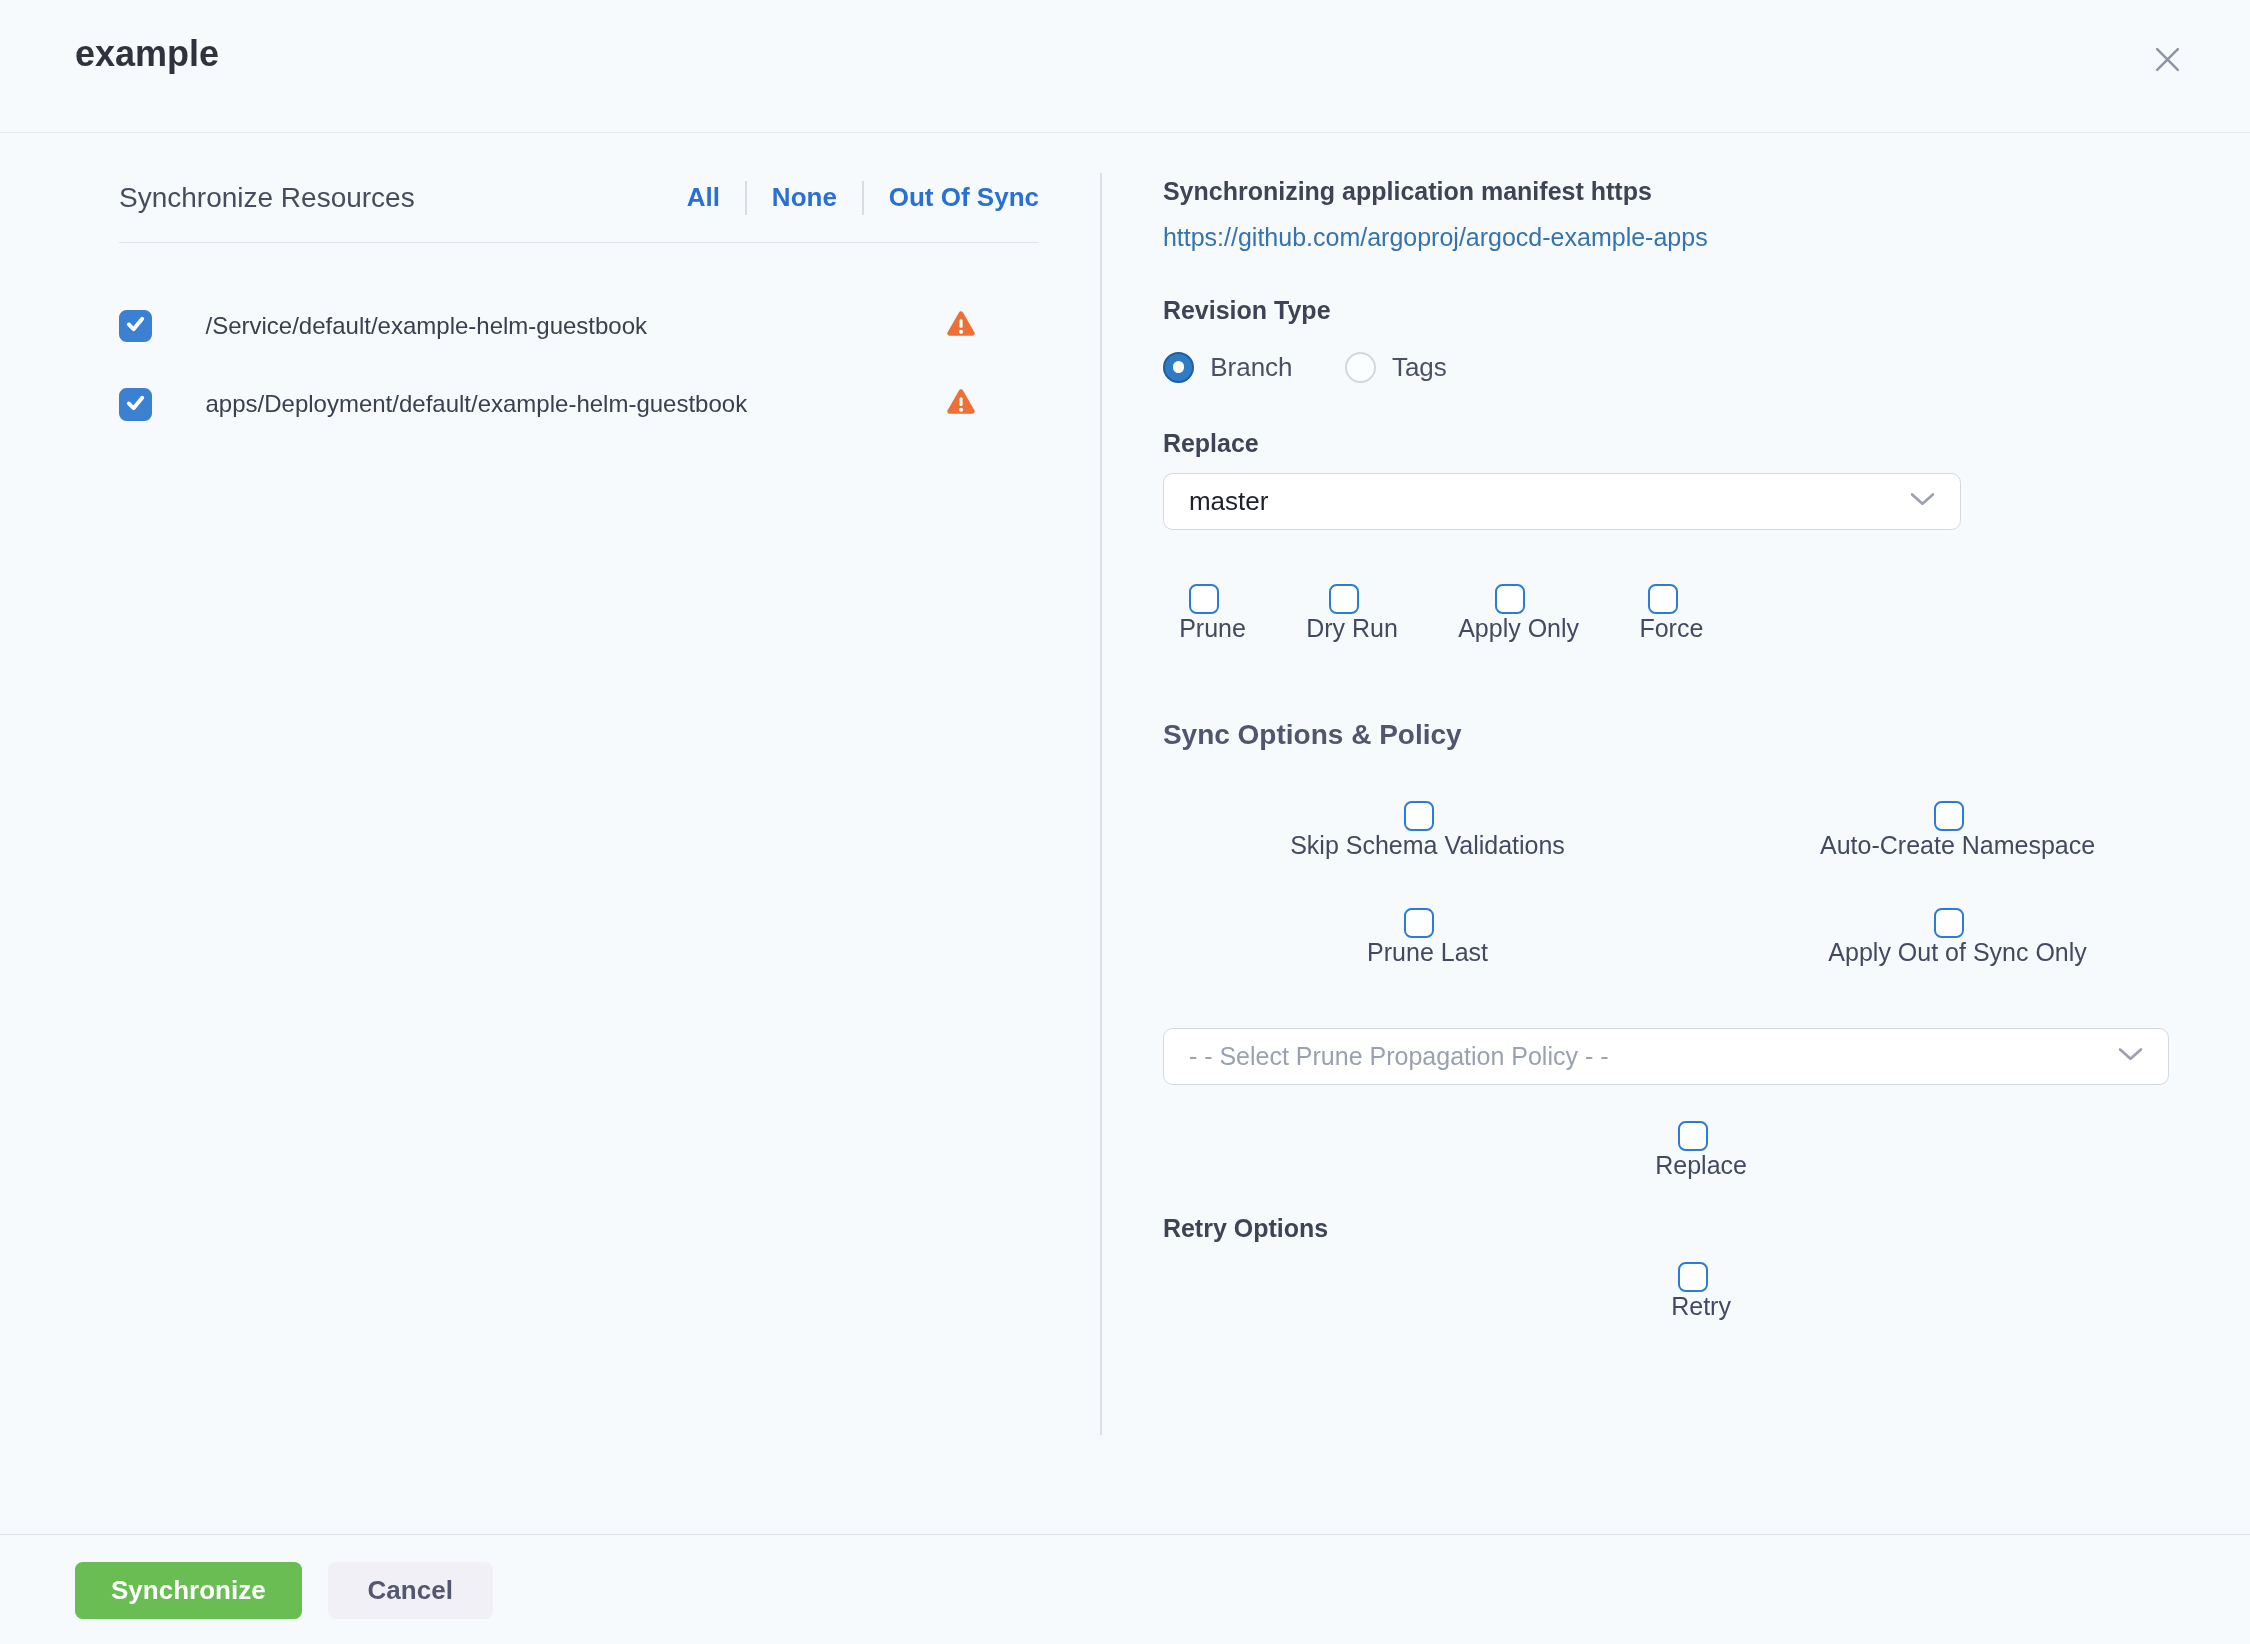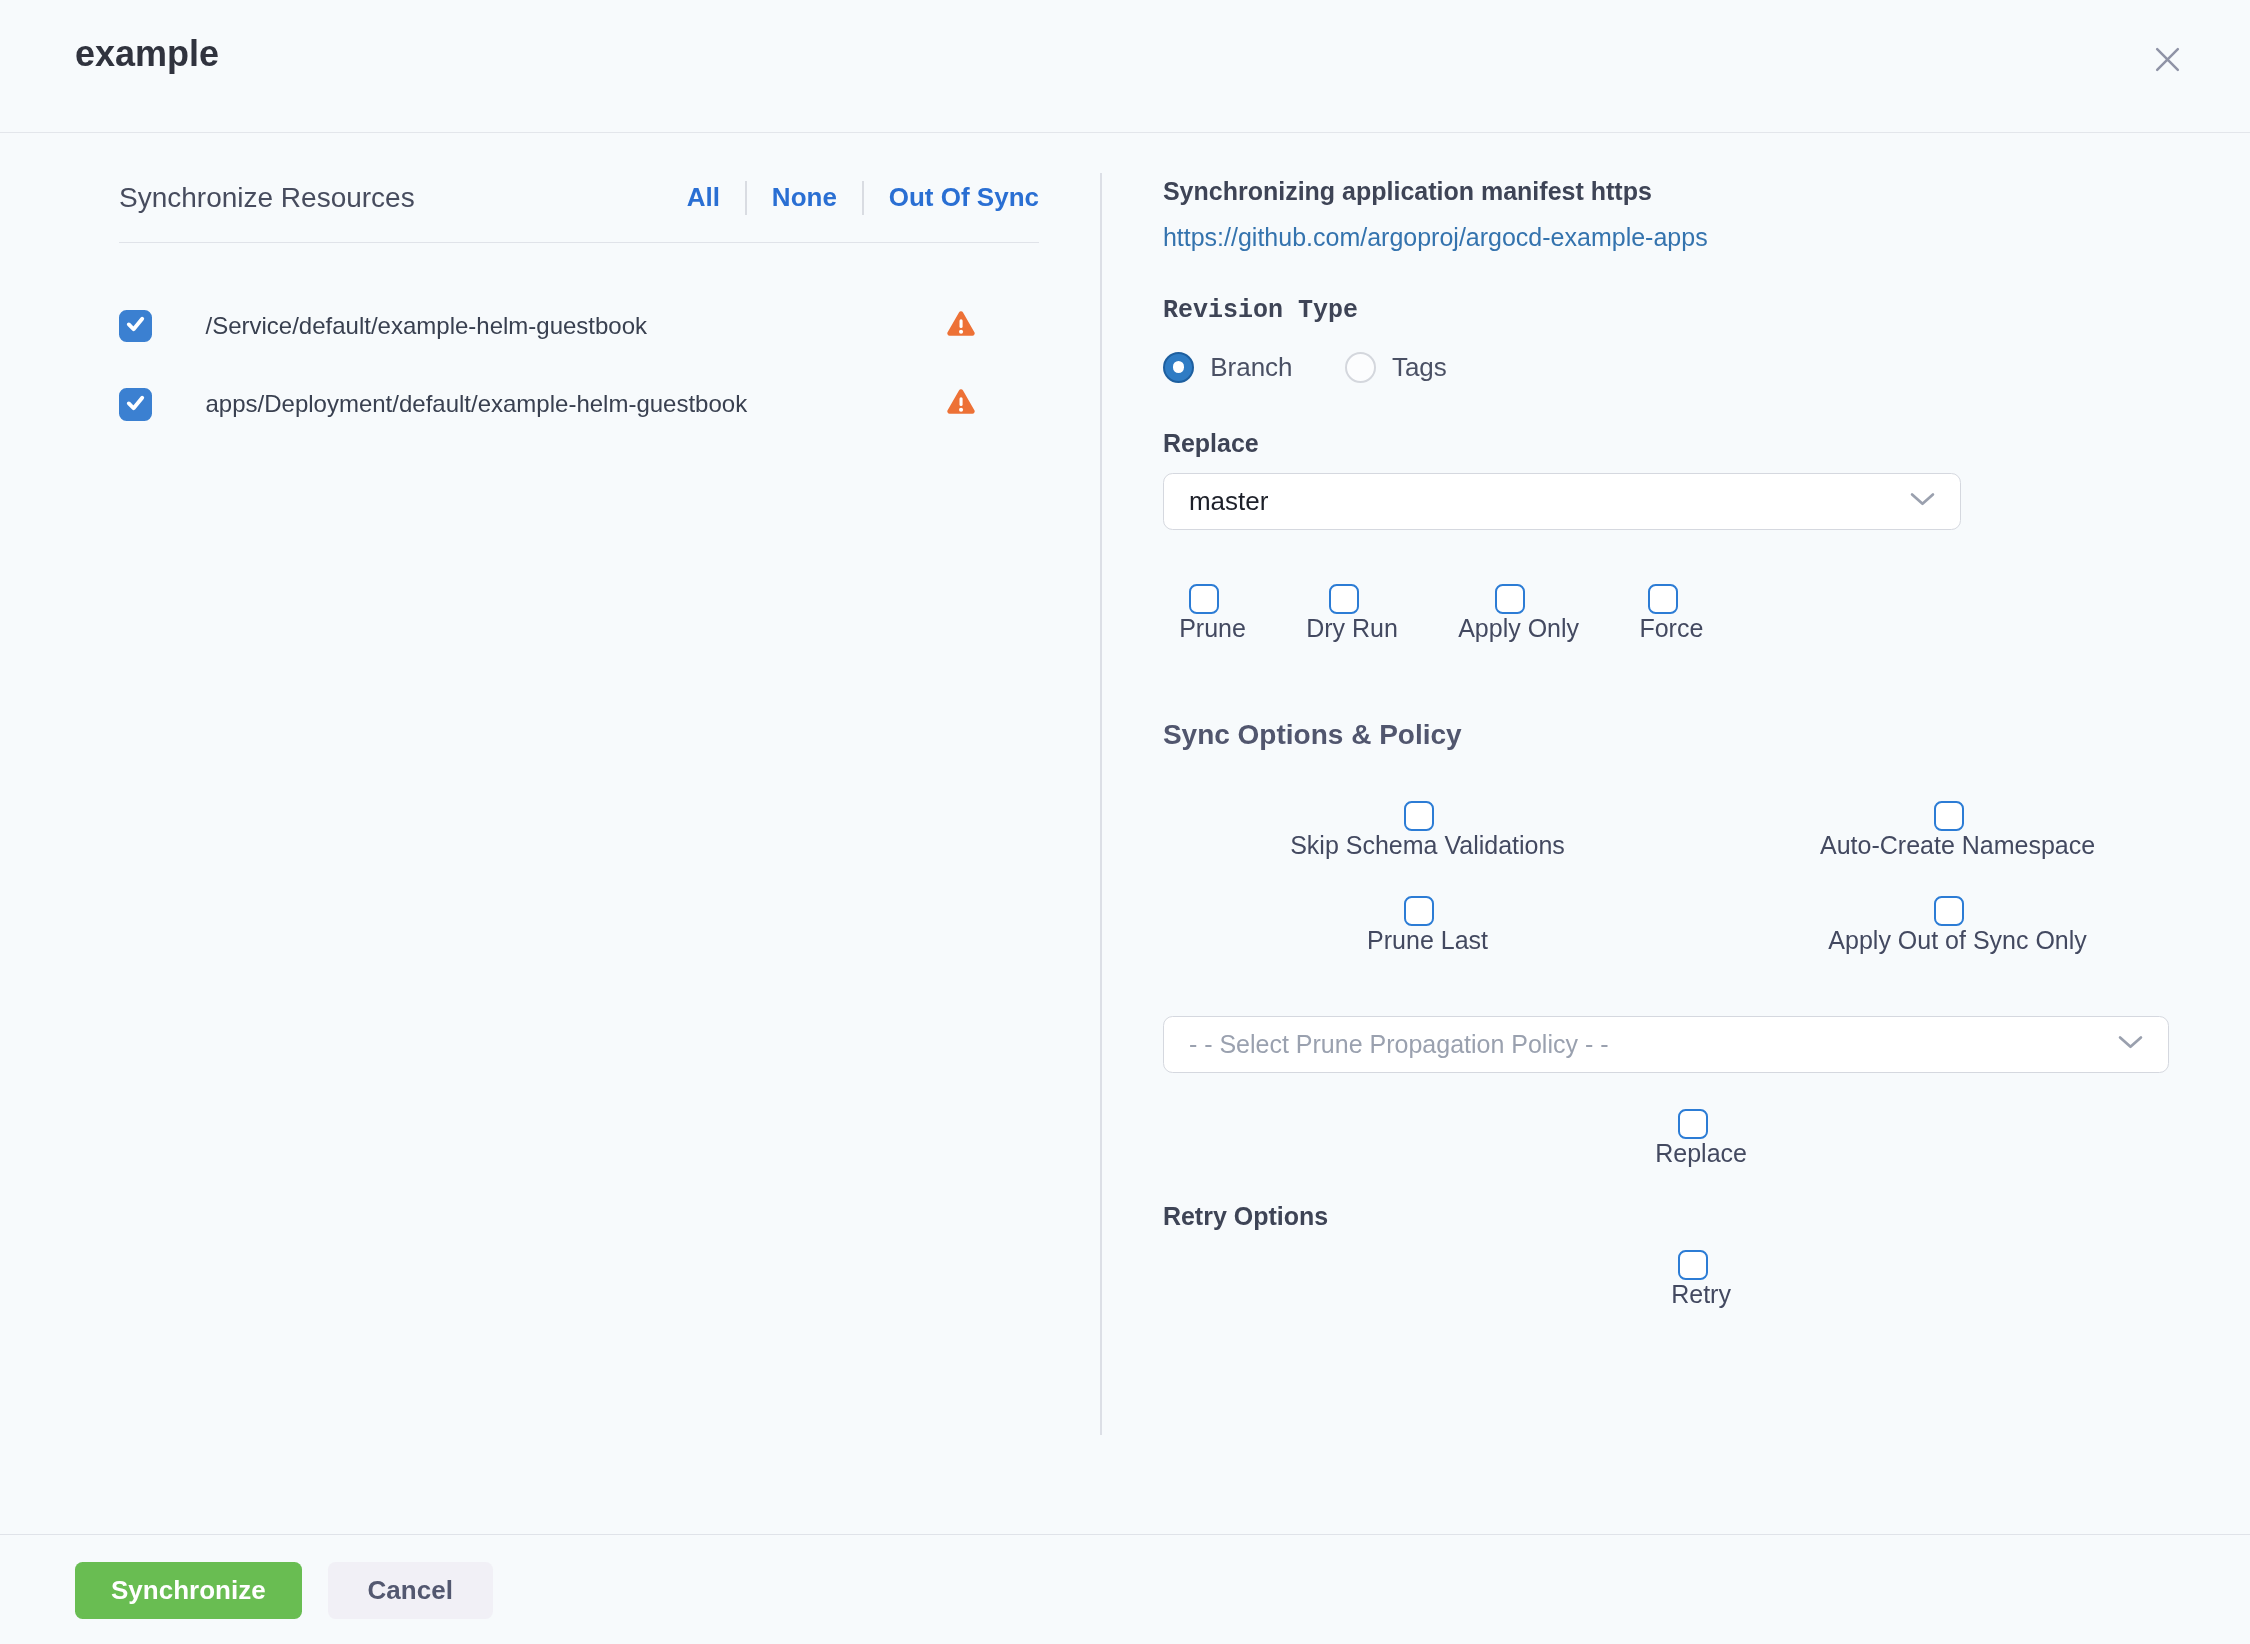--- a/index.html
+++ b/index.html
@@ -45,21 +45,21 @@
   .v-divider { width: 1.9px; flex: none; background: #dcdfe6; margin-left: 61px; margin-top: 40px; height: 1262px; }
 
   .right-col { flex: 1; margin-left: 61px; padding-right: 27px; }
 
   .manifest-label { margin-top: 44px; font-size: 25px; font-weight: 600; color: #3e4456; }
   .manifest-url {
     display: inline-block; margin-top: 17px; font-size: 25px; color: #3473ae;
     text-decoration: none; cursor: pointer;
   }
   .section-label { font-size: 25px; font-weight: 600; color: #3e4456; }
-  .mt-revtype { margin-top: 44px; font-family: Liberation Mono, monospace; }
+  .mt-revtype { margin-top: 44px; }
 
   .radio-row { display: flex; align-items: center; margin-top: 27px; }
   .radio-option { display: flex; align-items: center; margin-right: 52px; cursor: pointer; }
   .radio {
     width: 31px; height: 31px; border-radius: 50%;
     border: 2.9px solid #d4d7dd; background: #fcfdfe;
     display: flex; align-items: center; justify-content: center; flex: none;
   }
   .radio[data-selected="true"] { border-color: #1e5f9f; background: #2f7cc4; }
   .radio::after {
@@ -87,21 +87,21 @@
     display: flex; align-items: center; justify-content: center; flex: none;
   }
   .cb svg { visibility: hidden; }
   .cb[data-checked="true"] { background: #3b80d1; border-color: #3b80d1; }
   .cb[data-checked="true"] svg { visibility: visible; }
   .cb-lg { width: 32.5px; height: 32.5px; }
   .check-label { margin-left: 16.3px; font-size: 25px; color: #434960; }
 
   .options-heading { margin-top: 76px; font-size: 28px; font-weight: 600; color: #51566e; }
   .options-grid {
-    display: grid; grid-template-columns: 513px 1fr; row-gap: 36px; margin-top: 50px;
+    display: grid; grid-template-columns: 513px 1fr; row-gap: 48px; margin-top: 50px;
   }
 
   .select-prune-policy { width: 1006px; margin-top: 61px; }
   .replace-row { margin-top: 36px; }
   .retry-heading { margin-top: 34px; }
   .retry-row { margin-top: 19px; }
 
   
   .dialog-footer {
     border-top: 1px solid #e0e3e9;

